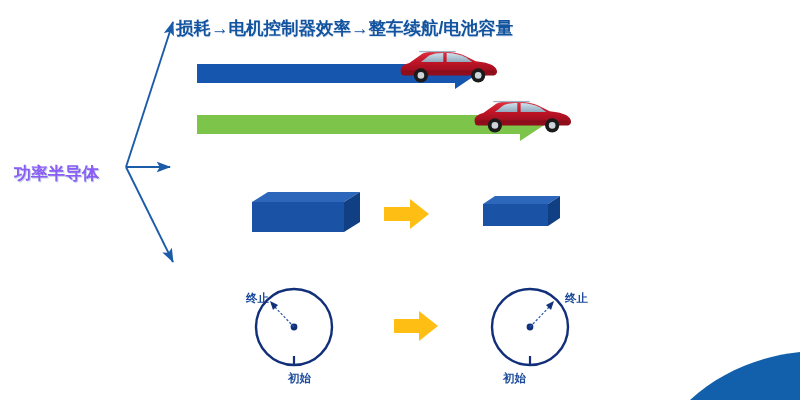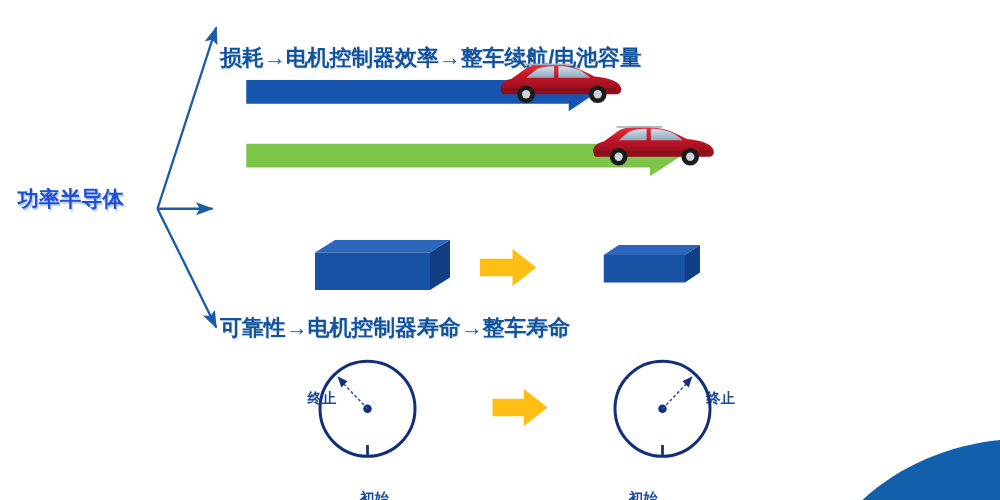--- a/index.html
+++ b/index.html
@@ -19,61 +19,59 @@
   }
   .txt {
     position: absolute;
     color: #12539E;
     font-weight: bold;
     white-space: nowrap;
     letter-spacing: 0px;
   }
   .root-label {
     left: 14px;
-    top: 148px;
+    top: 162px;
     font-size: 17px;
-    color: #1d4ed8;
+    color: #8b5cf6;
     text-shadow: 1px 1px 0 rgba(140,170,210,0.55);
   }
   .branch-text {
     font-size: 17.5px;
     color: #12539E;
     text-shadow: 0.5px 0.5px 0 rgba(150,175,215,0.35);
   }
-  #line1 { left: 176px; top: 16px; margin-top: 18px; }
+  #line1 { left: 176px; top: 16px; }
   #line2 { left: 176px; top: 155px; }
   #line3 { left: 176px; top: 250px; }
 
   svg.overlay {
     position: absolute;
     left: 0;
     top: 0;
     width: 800px;
     height: 400px;
   }
   .clock-label {
     font-size: 11.5px;
     font-weight: bold;
     color: #1B4A9B;
     position: absolute;
     white-space: nowrap;
-    margin-top: 20px;
   }
 </style>
 </head>
 <body>
 
 <div id="slide">
 
   <div class="txt root-label">功率半导体</div>
 
   <div class="txt branch-text" id="line1">损耗→电机控制器效率→整车续航/电池容量</div>
 
 
-  <div class="txt branch-text" id="line3">可靠性→电机控制器寿命→整车寿命</div>
 
   <div class="clock-label" style="left:246px; top:291px;">终止</div>
   <div class="clock-label" style="left:288px; top:371px;">初始</div>
 
   <div class="clock-label" style="left:565px; top:291px;">终止</div>
   <div class="clock-label" style="left:503px; top:371px;">初始</div>
 
   <svg class="overlay" viewBox="0 0 800 400">
     <defs>
       <marker id="arrowThin" markerWidth="9" markerHeight="9" refX="7" refY="3.2" orient="auto" markerUnits="strokeWidth">

